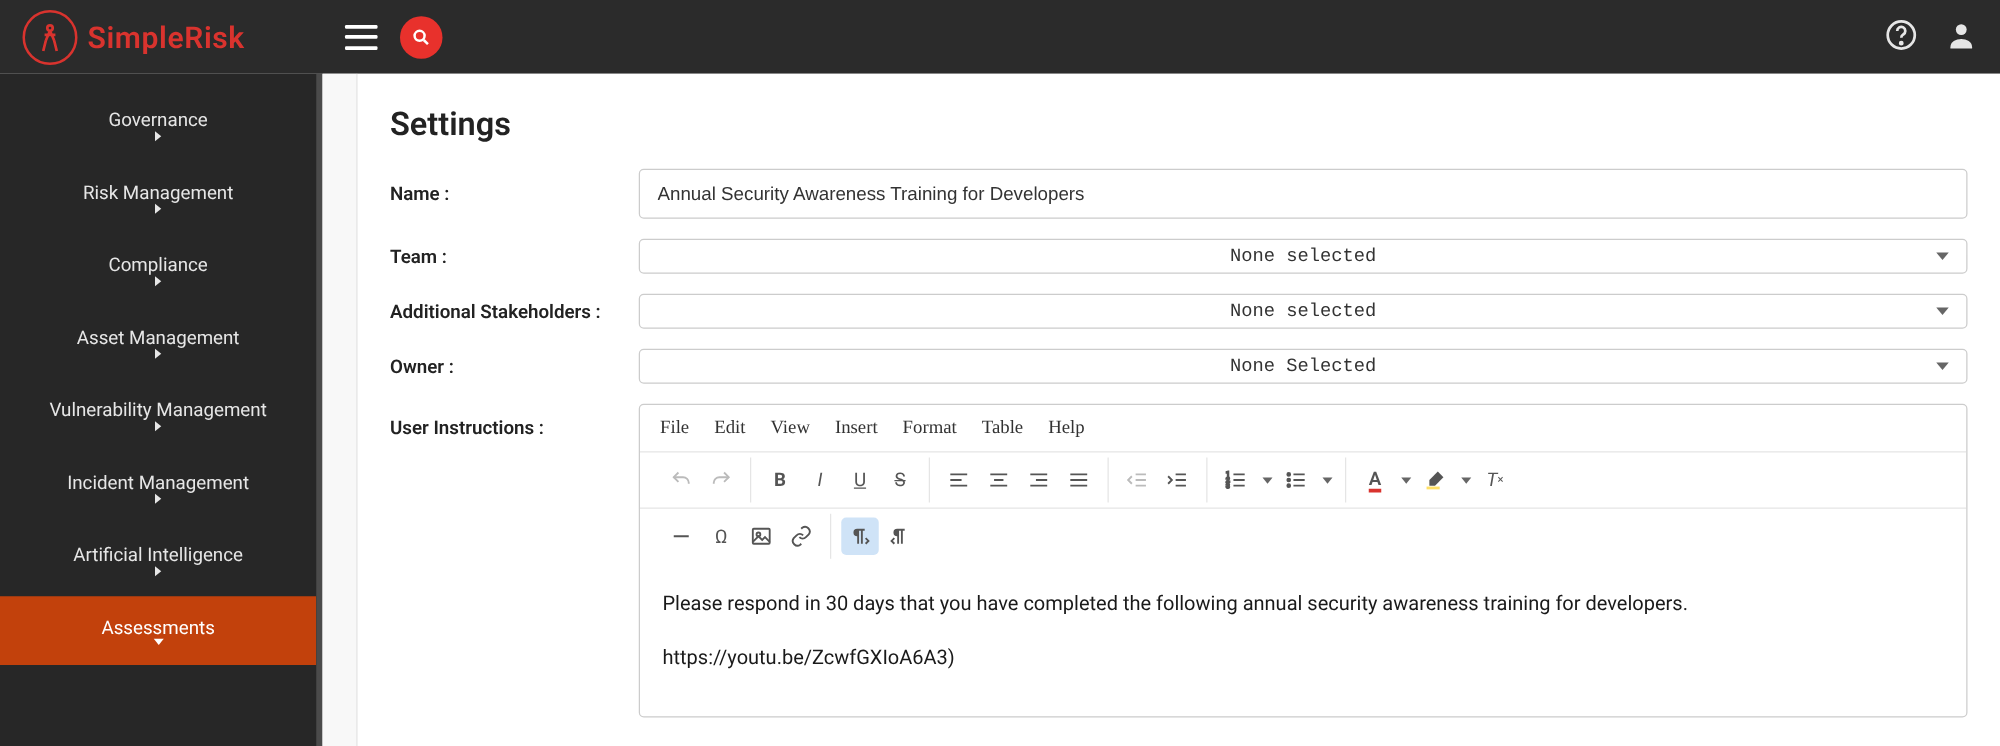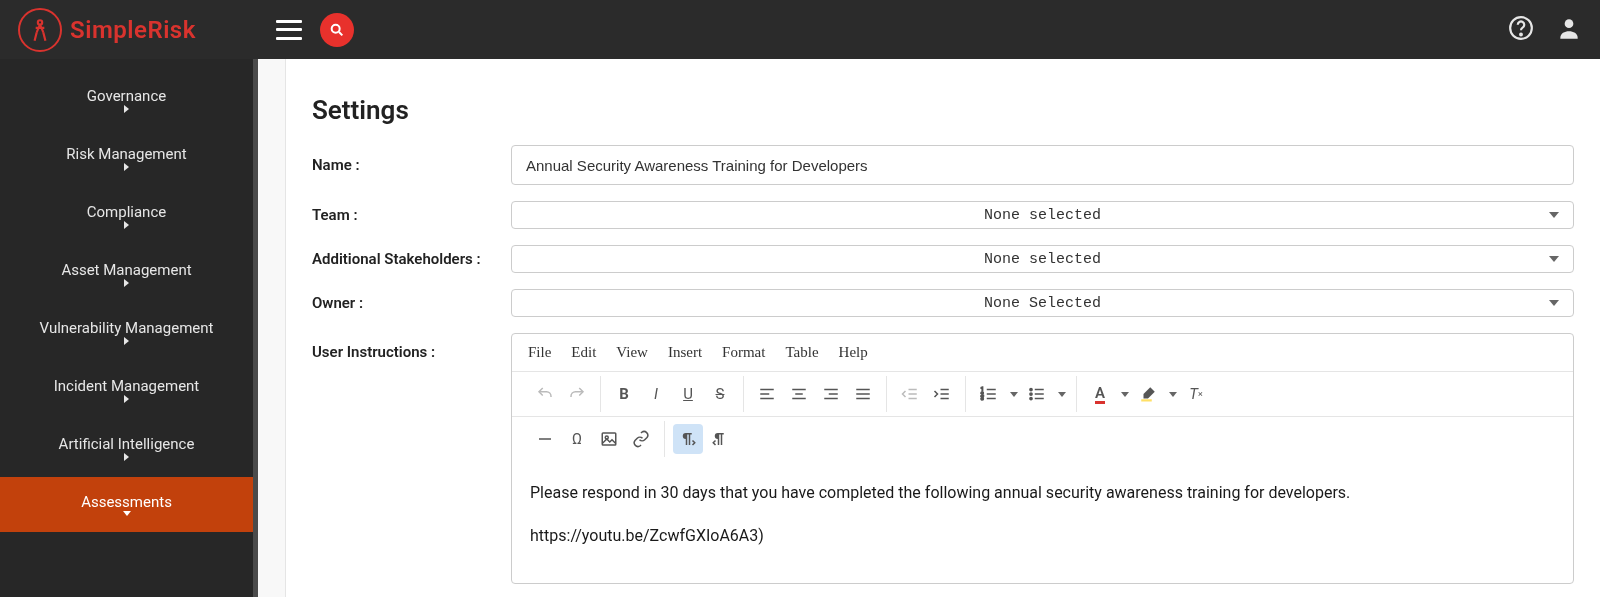--- a/index.html
+++ b/index.html
@@ -19,21 +19,21 @@
 
   .main { display:flex; height: calc(100% - 59px); }
 
   .sidebar { width: 258px; background: #272727; color:#e6e6e6; font-size:15px; overflow-y:auto; padding-top: 12px; border-right: 5px solid #4b4b4b; }
   .side-item { display:flex; align-items:center; justify-content:space-between; padding: 16px 18px; cursor:pointer;flex-direction:column; }
   .side-item.active { background:#c2410c; color:#fff; }
   .side-sub { padding: 14px 18px 14px 30px; color:#d0d0d0; cursor:pointer; font-size:14px; }
 
   .content { flex:1; background:#fff; overflow:auto; display:flex; }
   .content-gap { width:28px; background: #f8f8f8; border-right:1px solid #e5e5e5; }
-  .content-body { flex:1; padding: 36px 26px 0 26px; }
+  .content-body { flex:1; padding: 26px 26px 0 26px; }
 
   .page-title { font-size: 26px; font-weight:600; color:#222; margin-bottom: 20px; }
 
   .field-row { display:flex; align-items:center; margin-bottom: 16px; gap: 4px; }
   .field-label { width: 195px; font-size:15px; font-weight:600; color:#222; }
   .field-control { flex:1; }
   .text-input { width:100%; height:40px; border:1px solid #ccc; border-radius:4px; padding:0 14px; font-size:15px; color:#333; }
   .select-box { width:100%; height:28px; border:1px solid #ccc; border-radius:4px; display:flex; align-items:center; justify-content:center; position:relative; cursor:pointer; font-size:15px; color:#333;font-family:Liberation Mono, monospace; }
   .select-box .caret { position:absolute; right:14px; }
 

